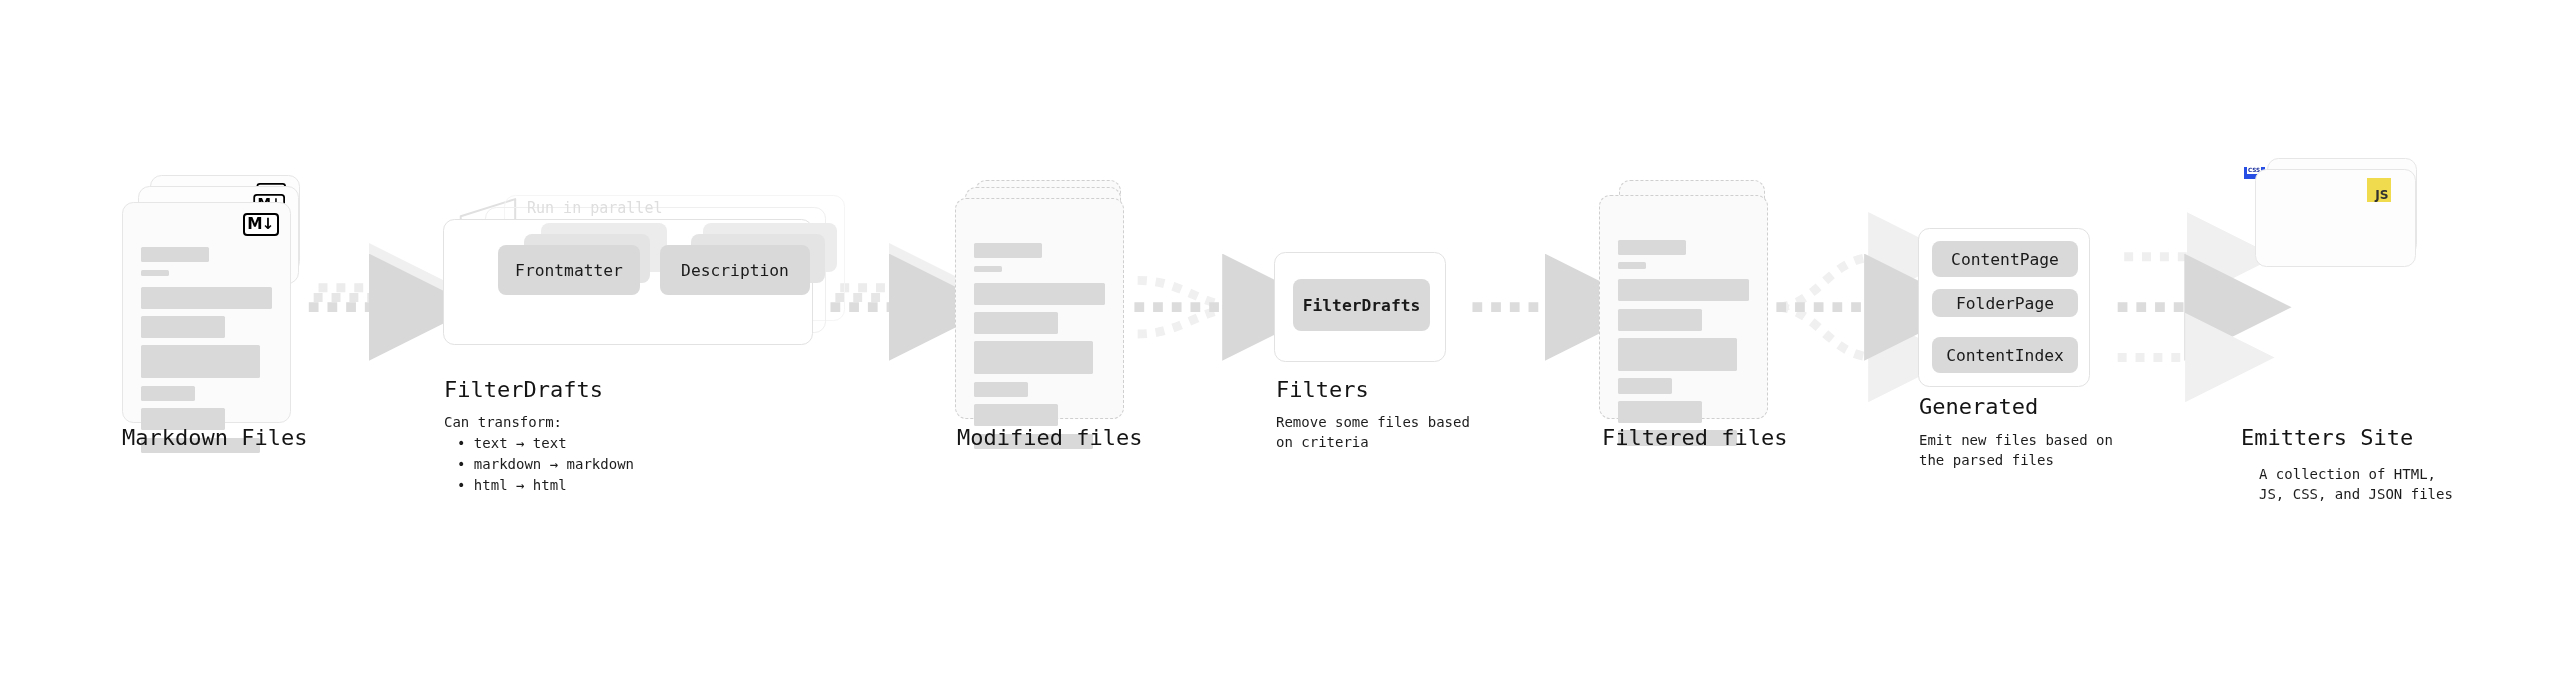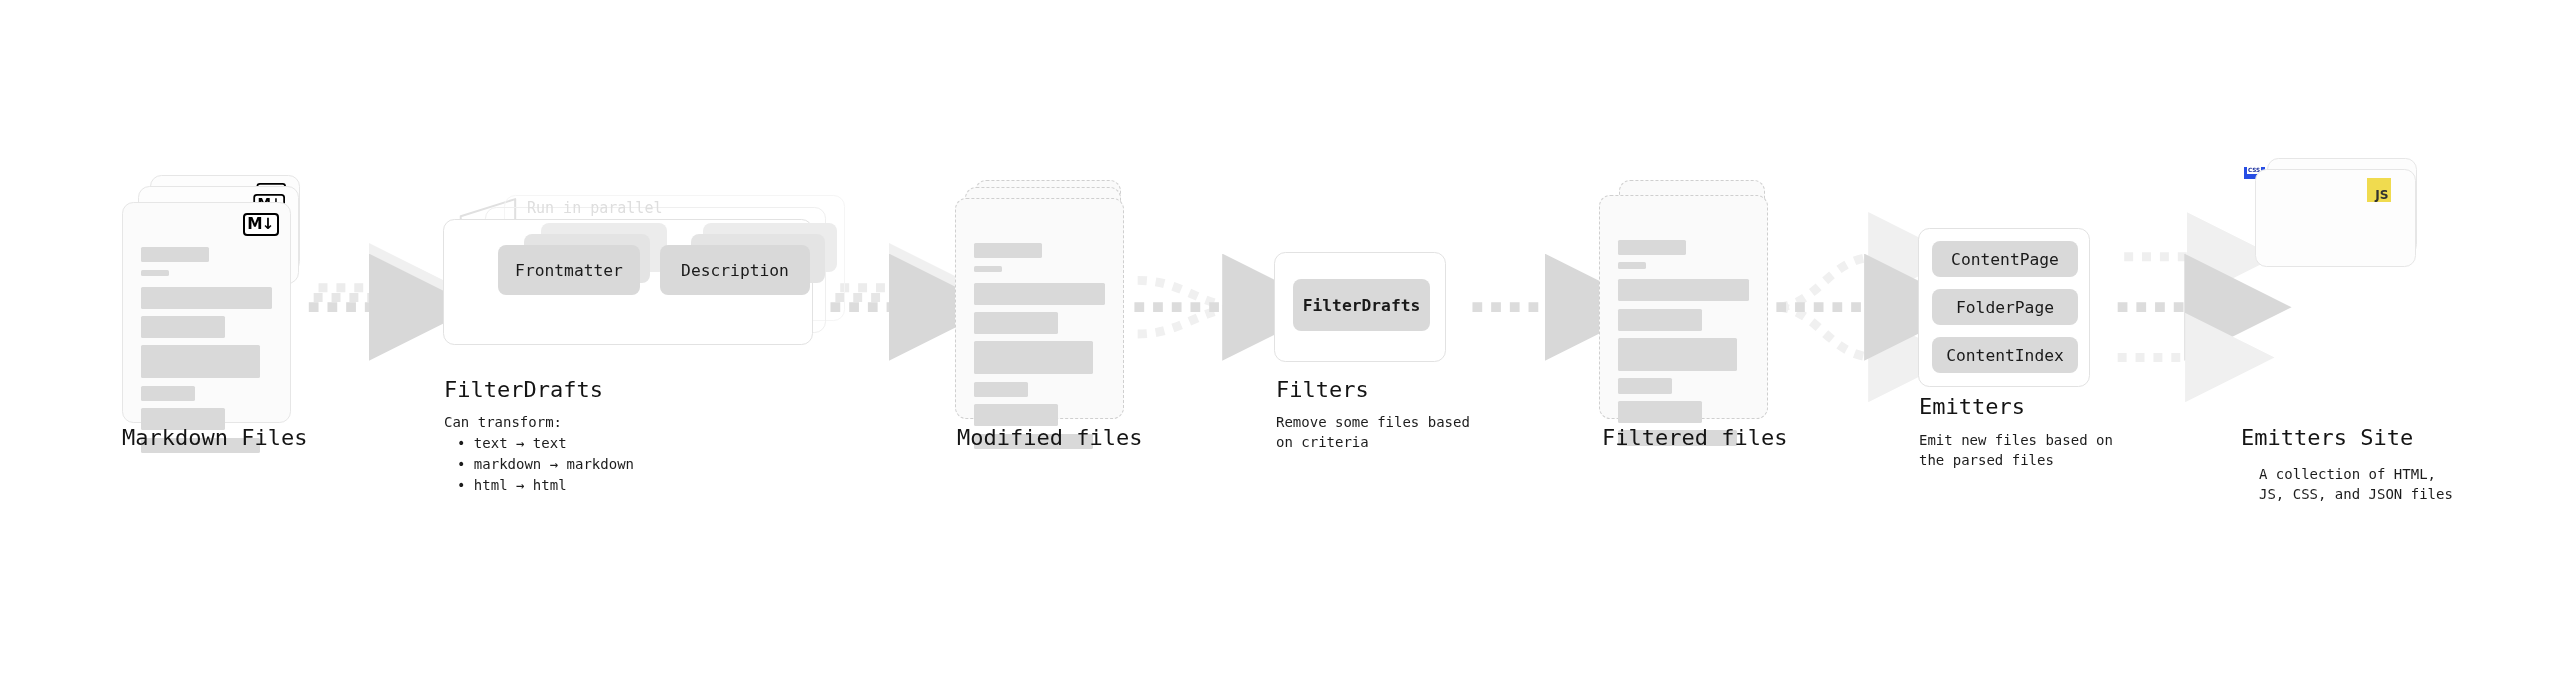--- a/index.html
+++ b/index.html
@@ -327,24 +327,24 @@
         <div class="doc-line" style="width:41%; height:15.4px;"></div>
         <div class="doc-line" style="width:64%; height:22px;"></div>
         <div class="doc-line" style="width:91%; height:15.4px;"></div>
       </div>
     </div>
   </div>
   <div class="title" style="left:1602px; top:425px;">Filtered files</div>
 
   <div class="group-box" style="left:1918px; top:228px; width:172px; height:159px;">
     <div class="chip" style="left:13px; top:12.2px; width:146px; height:36px;">ContentPage</div>
-    <div class="chip" style="left:13px; top:60px; width:146px; height:36px;">FolderPage</div>
+    <div class="chip" style="left:13px; top:60px; width:146px; height:28px;">FolderPage</div>
     <div class="chip" style="left:13px; top:108px; width:146px; height:36px;">ContentIndex</div>
   </div>
-  <div class="title" style="left:1919px; top:394px;">Emitters</div>
+  <div class="title" style="left:1919px; top:394px;">Generated</div>
   <div class="caption" style="left:1919px; top:431px;">Emit new files based on
 the parsed files</div>
 
   <div class="doc-stack node" style="left:2239px; top:158px; width:203px; height:260px;">
     <div class="doc-card ghost" style="left:28px; top:0px; width:150px; height:98px;">
       <div class="badge css-badge" style="right:24.4px; top:8.1px;">
           <span>CSS</span>
         </div>
     </div>
     <div class="doc-card ghost" style="left:16.3px; top:11.4px; width:161px; height:98px;">

